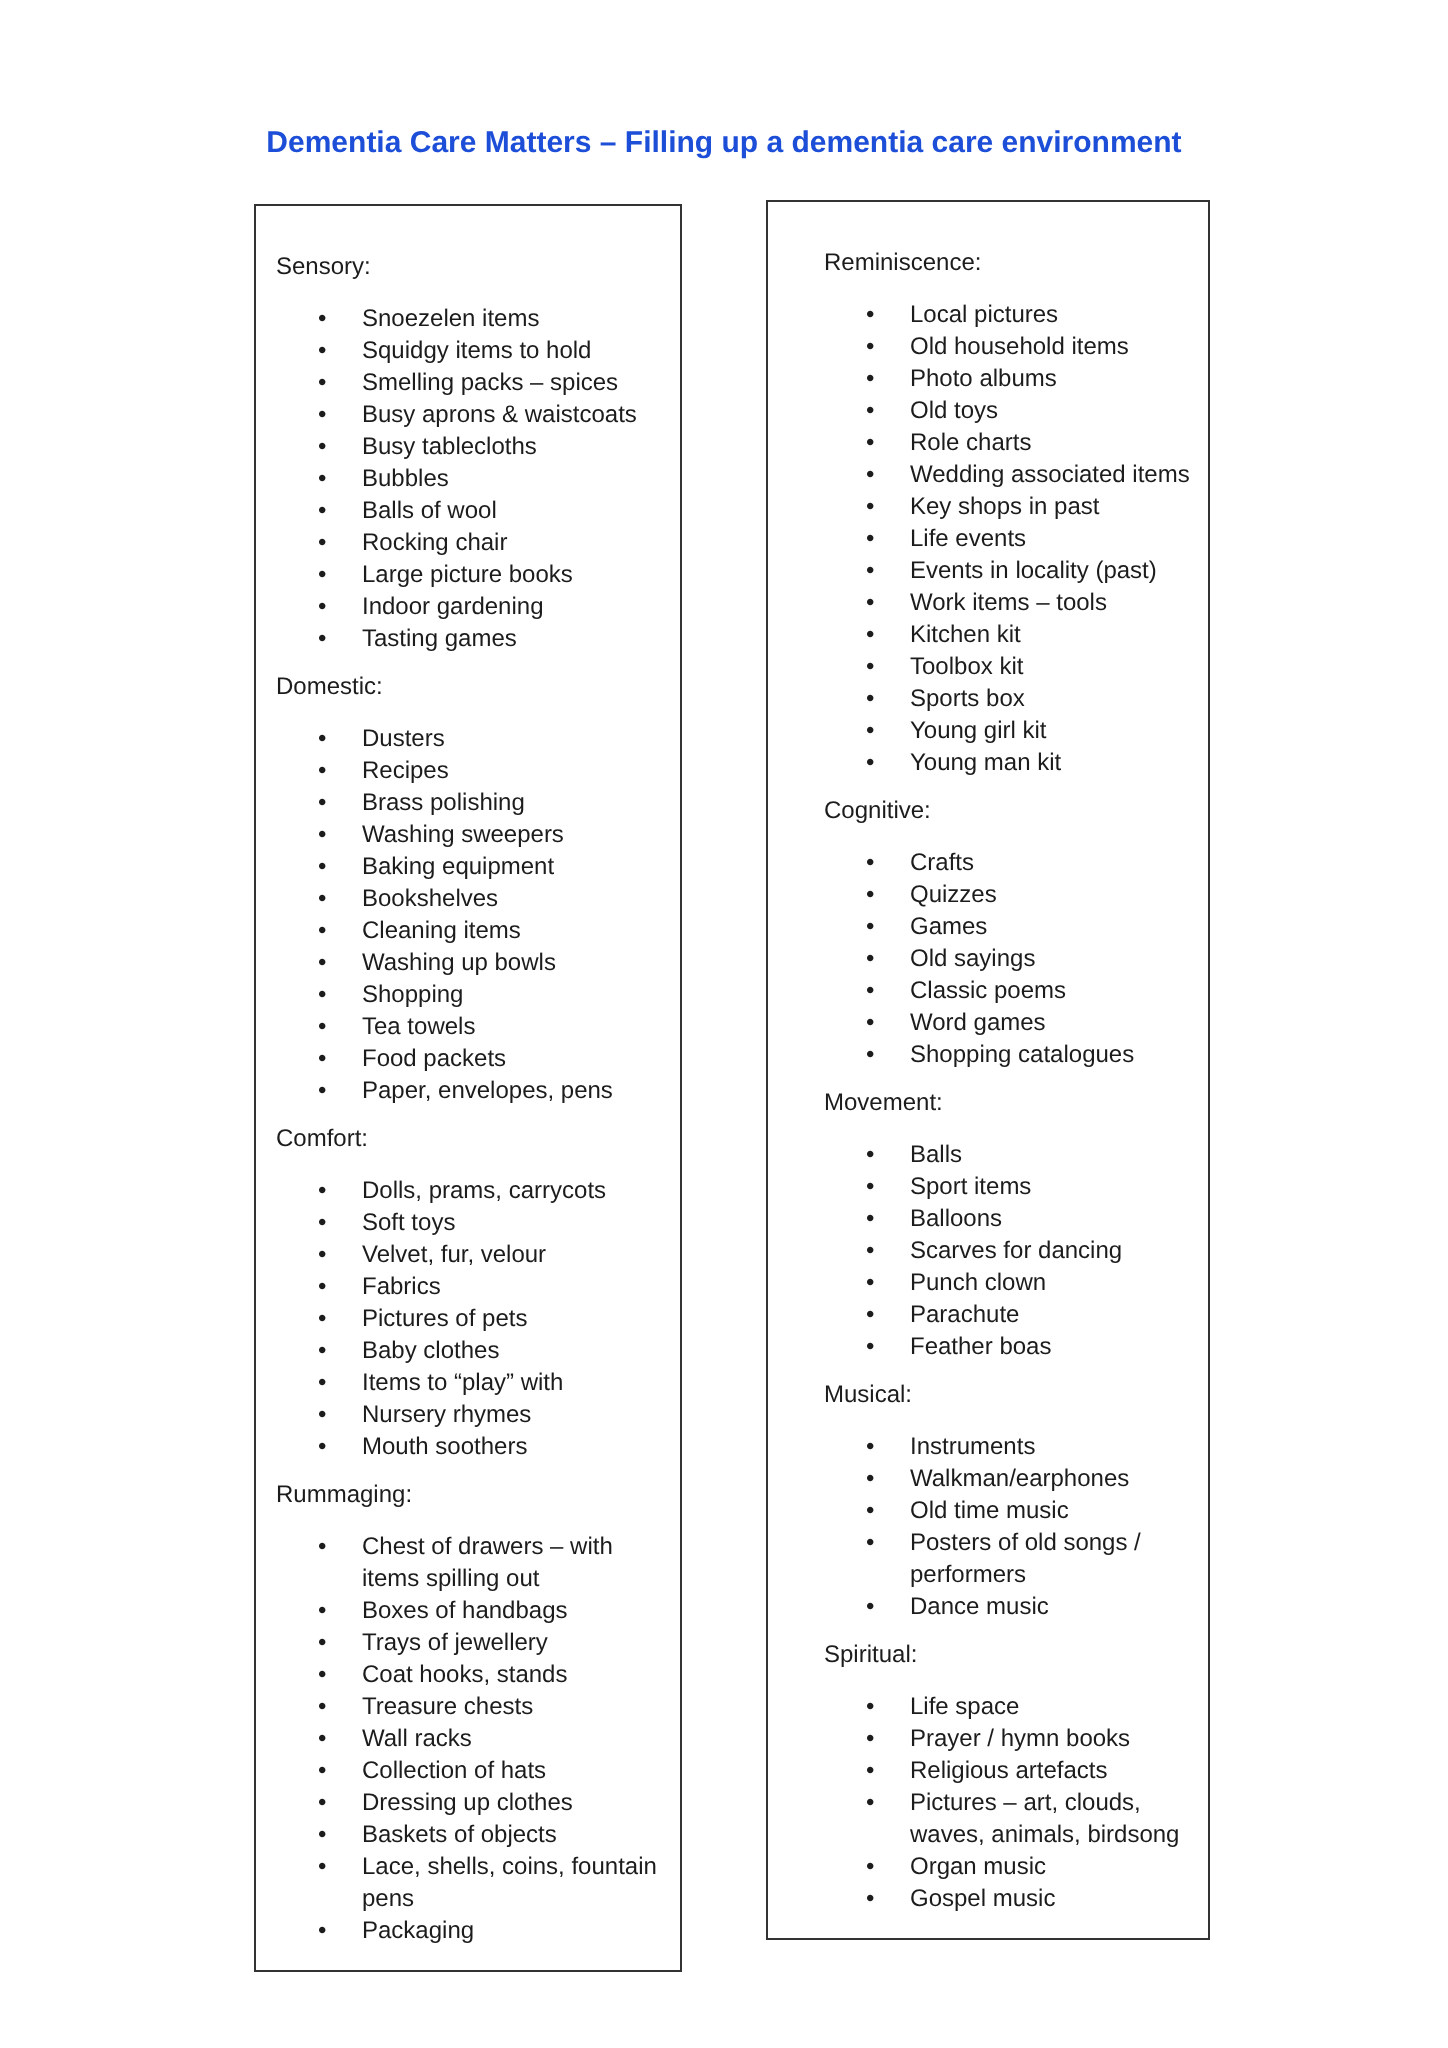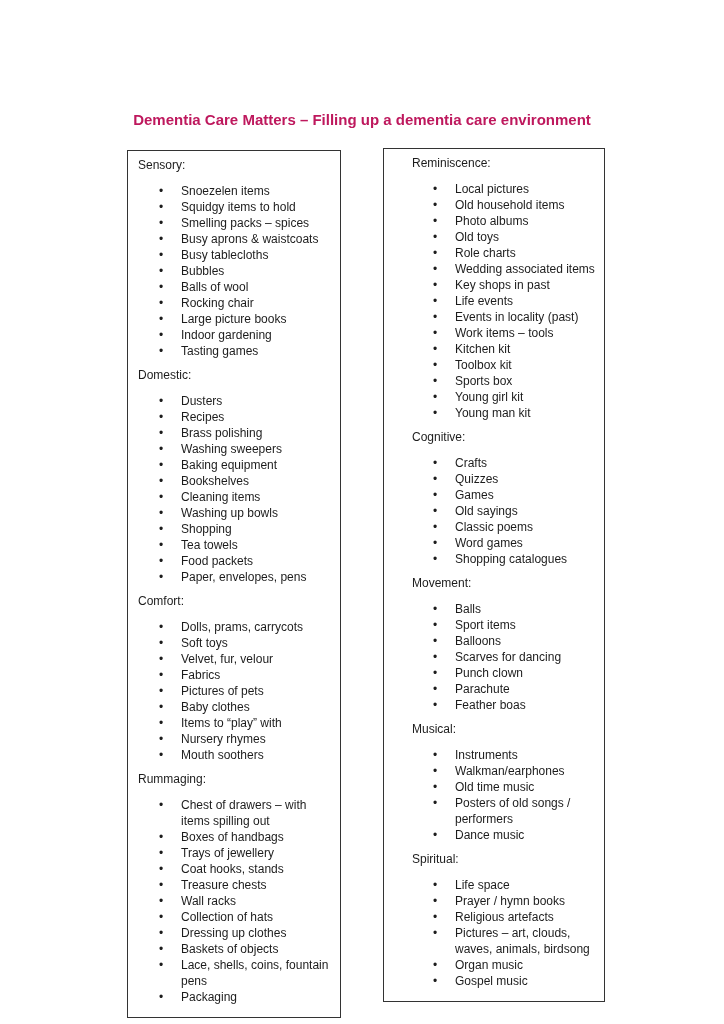--- a/index.html
+++ b/index.html
@@ -11,26 +11,26 @@
   }
   .page {
     position: relative;
     width: 724px;
     height: 1024px;
     background: #ffffff;
     overflow: hidden;
   }
   .title {
     margin: 0;
-    padding-top: 110px;
+    padding-top: 62px;
     text-align: center;
     font-size: 15px;
     line-height: 20px;
     font-weight: bold;
-    color: #be185d;
+    color: #1d4ed8;
   }
   .columns {
     display: flex;
     align-items: flex-start;
     padding-left: 127px;
     margin-top: 18px;
   }
   .box {
     border: 1px solid #333333;
     box-sizing: border-box;
@@ -49,21 +49,21 @@
     padding: 6px 4px 12px 28px;
   }
   .section-heading {
     margin-top: 8px;
     margin-bottom: 10px;
     font-size: 12px;
     line-height: 16px;
     color: #1c1c1c;
   }
   .box .section-heading:first-child {
-    margin-top: 0;
+    margin-top: 16px;
   }
   ul.item-list {
     list-style: none;
     margin: 0;
     padding: 0;
   }
   ul.item-list li {
     position: relative;
     padding-left: 43px;
     margin: 0;

